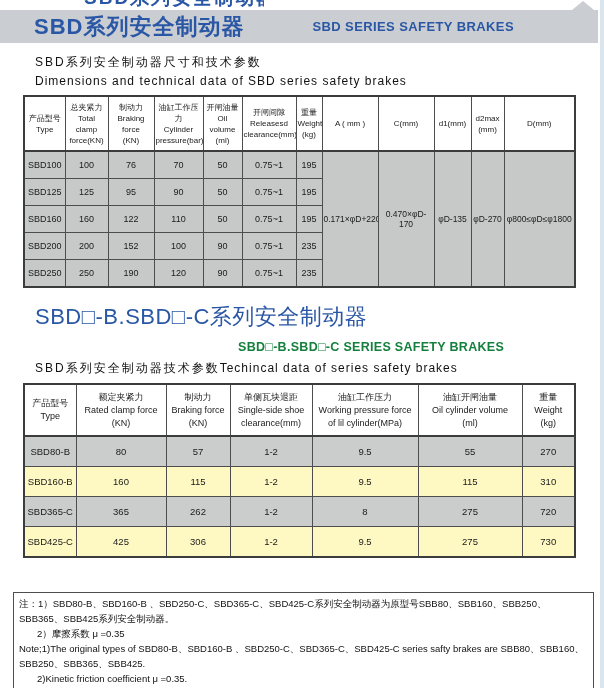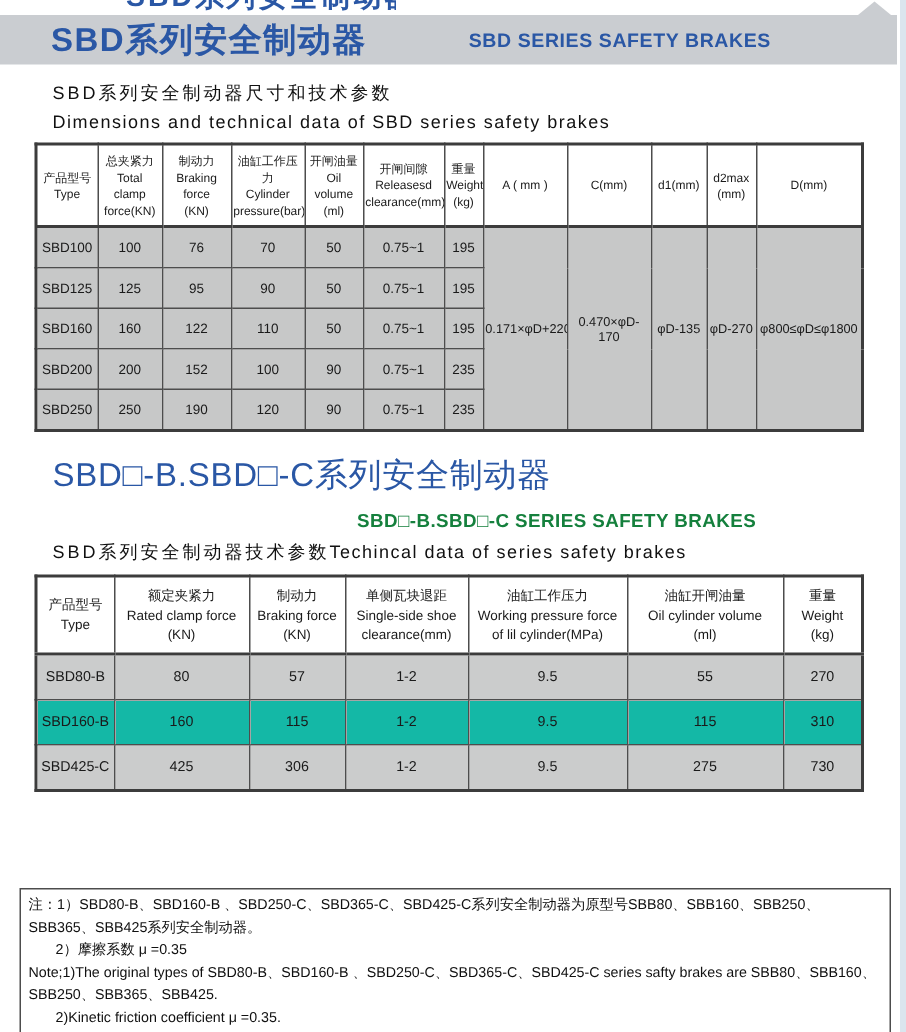--- a/index.html
+++ b/index.html
@@ -35,21 +35,21 @@
   #table1 td.fm { font-size:8.5px; }
 
   .sec2-title { position:absolute; top:302px; left:35px; font-size:22px; font-weight:normal; color:#2a57a5; letter-spacing:0.5px; white-space:nowrap; }
   .sec2-en { position:absolute; top:340px; left:238px; font-size:12.5px; font-weight:bold; color:#15803d; letter-spacing:0.3px; white-space:nowrap; }
   .sec2-sub { position:absolute; top:360px; left:35px; font-size:12px; color:#111; white-space:nowrap; }
   .sec2-sub .cn { letter-spacing:2px; }
   .sec2-sub .en { letter-spacing:1px; margin-left:0; }
 
   #table2 { top:383px; width:551px; }
   #table2 thead th { height:50px; font-size:9px; line-height:13px; }
-  #table2 tbody td { height:29px; font-size:9.5px; background:#14b8a6; }
+  #table2 tbody td { height:29px; font-size:9.5px; background:#fef9c3; }
   #table2 tbody tr:nth-child(odd) td { background:#cbcccc; }
 
   .notes { position:absolute; top:592px; left:13px; width:569px; border:1px solid #4d4d4d; background:#fff;
     padding:3px 5px; font-size:9.5px; line-height:15px; color:#111; }
   .notes p { margin:0; }
   .notes p.indent { padding-left:18px; }
 </style>
 </head>
 <body>
 
@@ -223,20 +223,29 @@
       <tr>
         <td>SBD160-B</td>
         <td>160</td>
         <td>115</td>
         <td>1-2</td>
         <td>9.5</td>
         <td>115</td>
         <td>310</td>
       </tr>
       <tr>
+        <td>SBD365-C</td>
+        <td>365</td>
+        <td>262</td>
+        <td>1-2</td>
+        <td>8</td>
+        <td>275</td>
+        <td>720</td>
+      </tr>
+      <tr>
         <td>SBD425-C</td>
         <td>425</td>
         <td>306</td>
         <td>1-2</td>
         <td>9.5</td>
         <td>275</td>
         <td>730</td>
       </tr>
     </tbody>
 </table>

